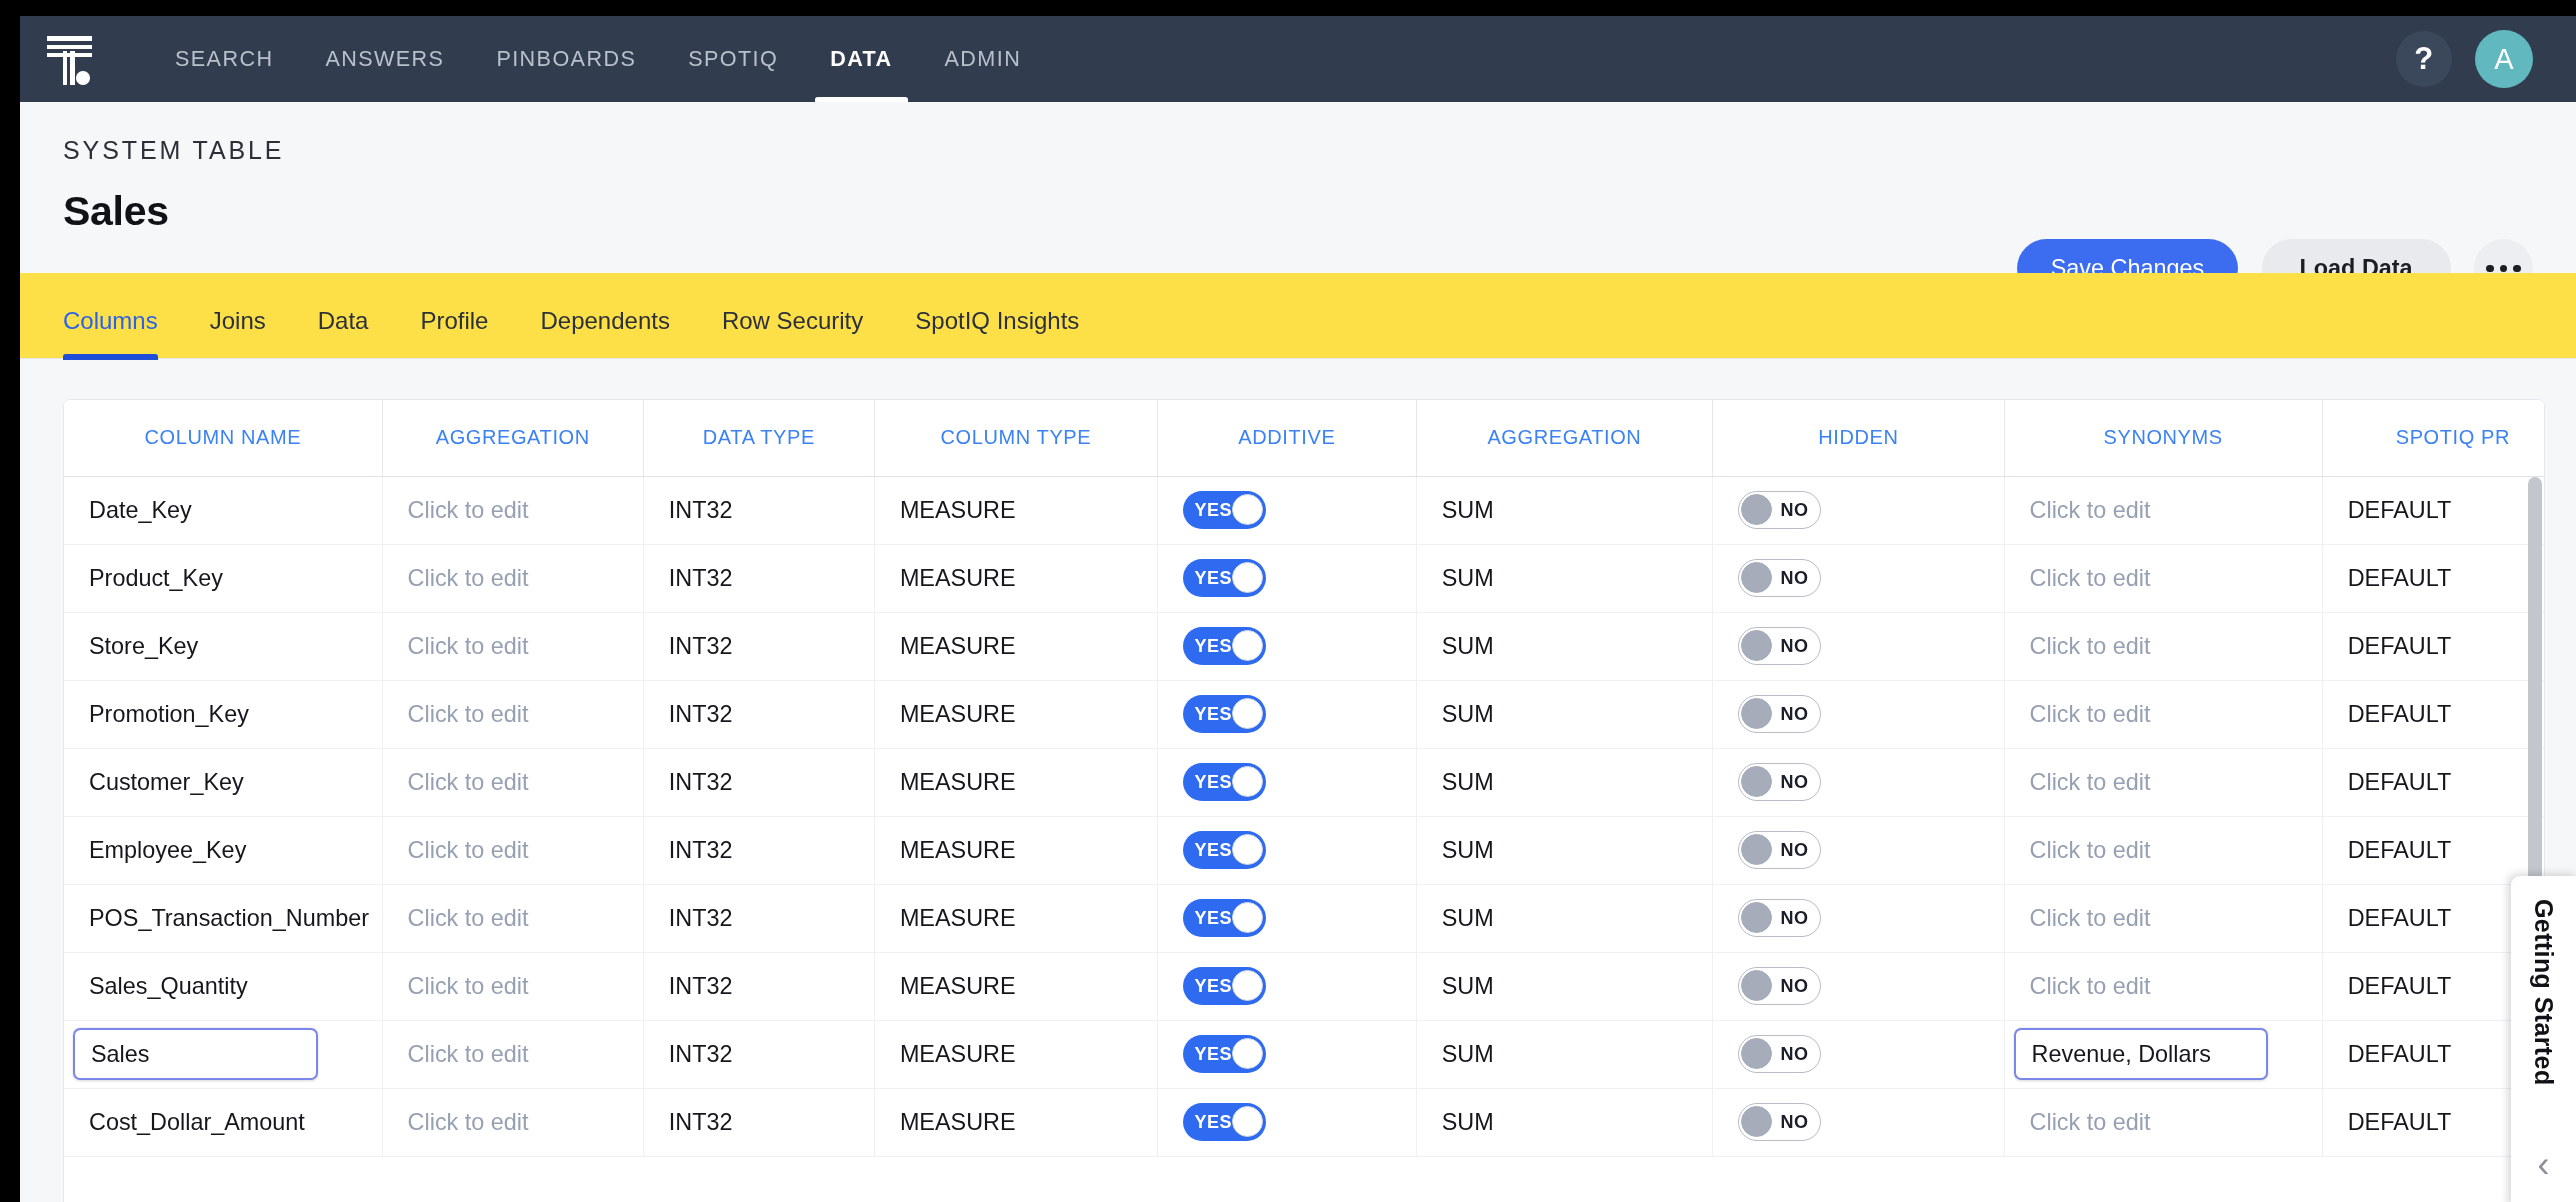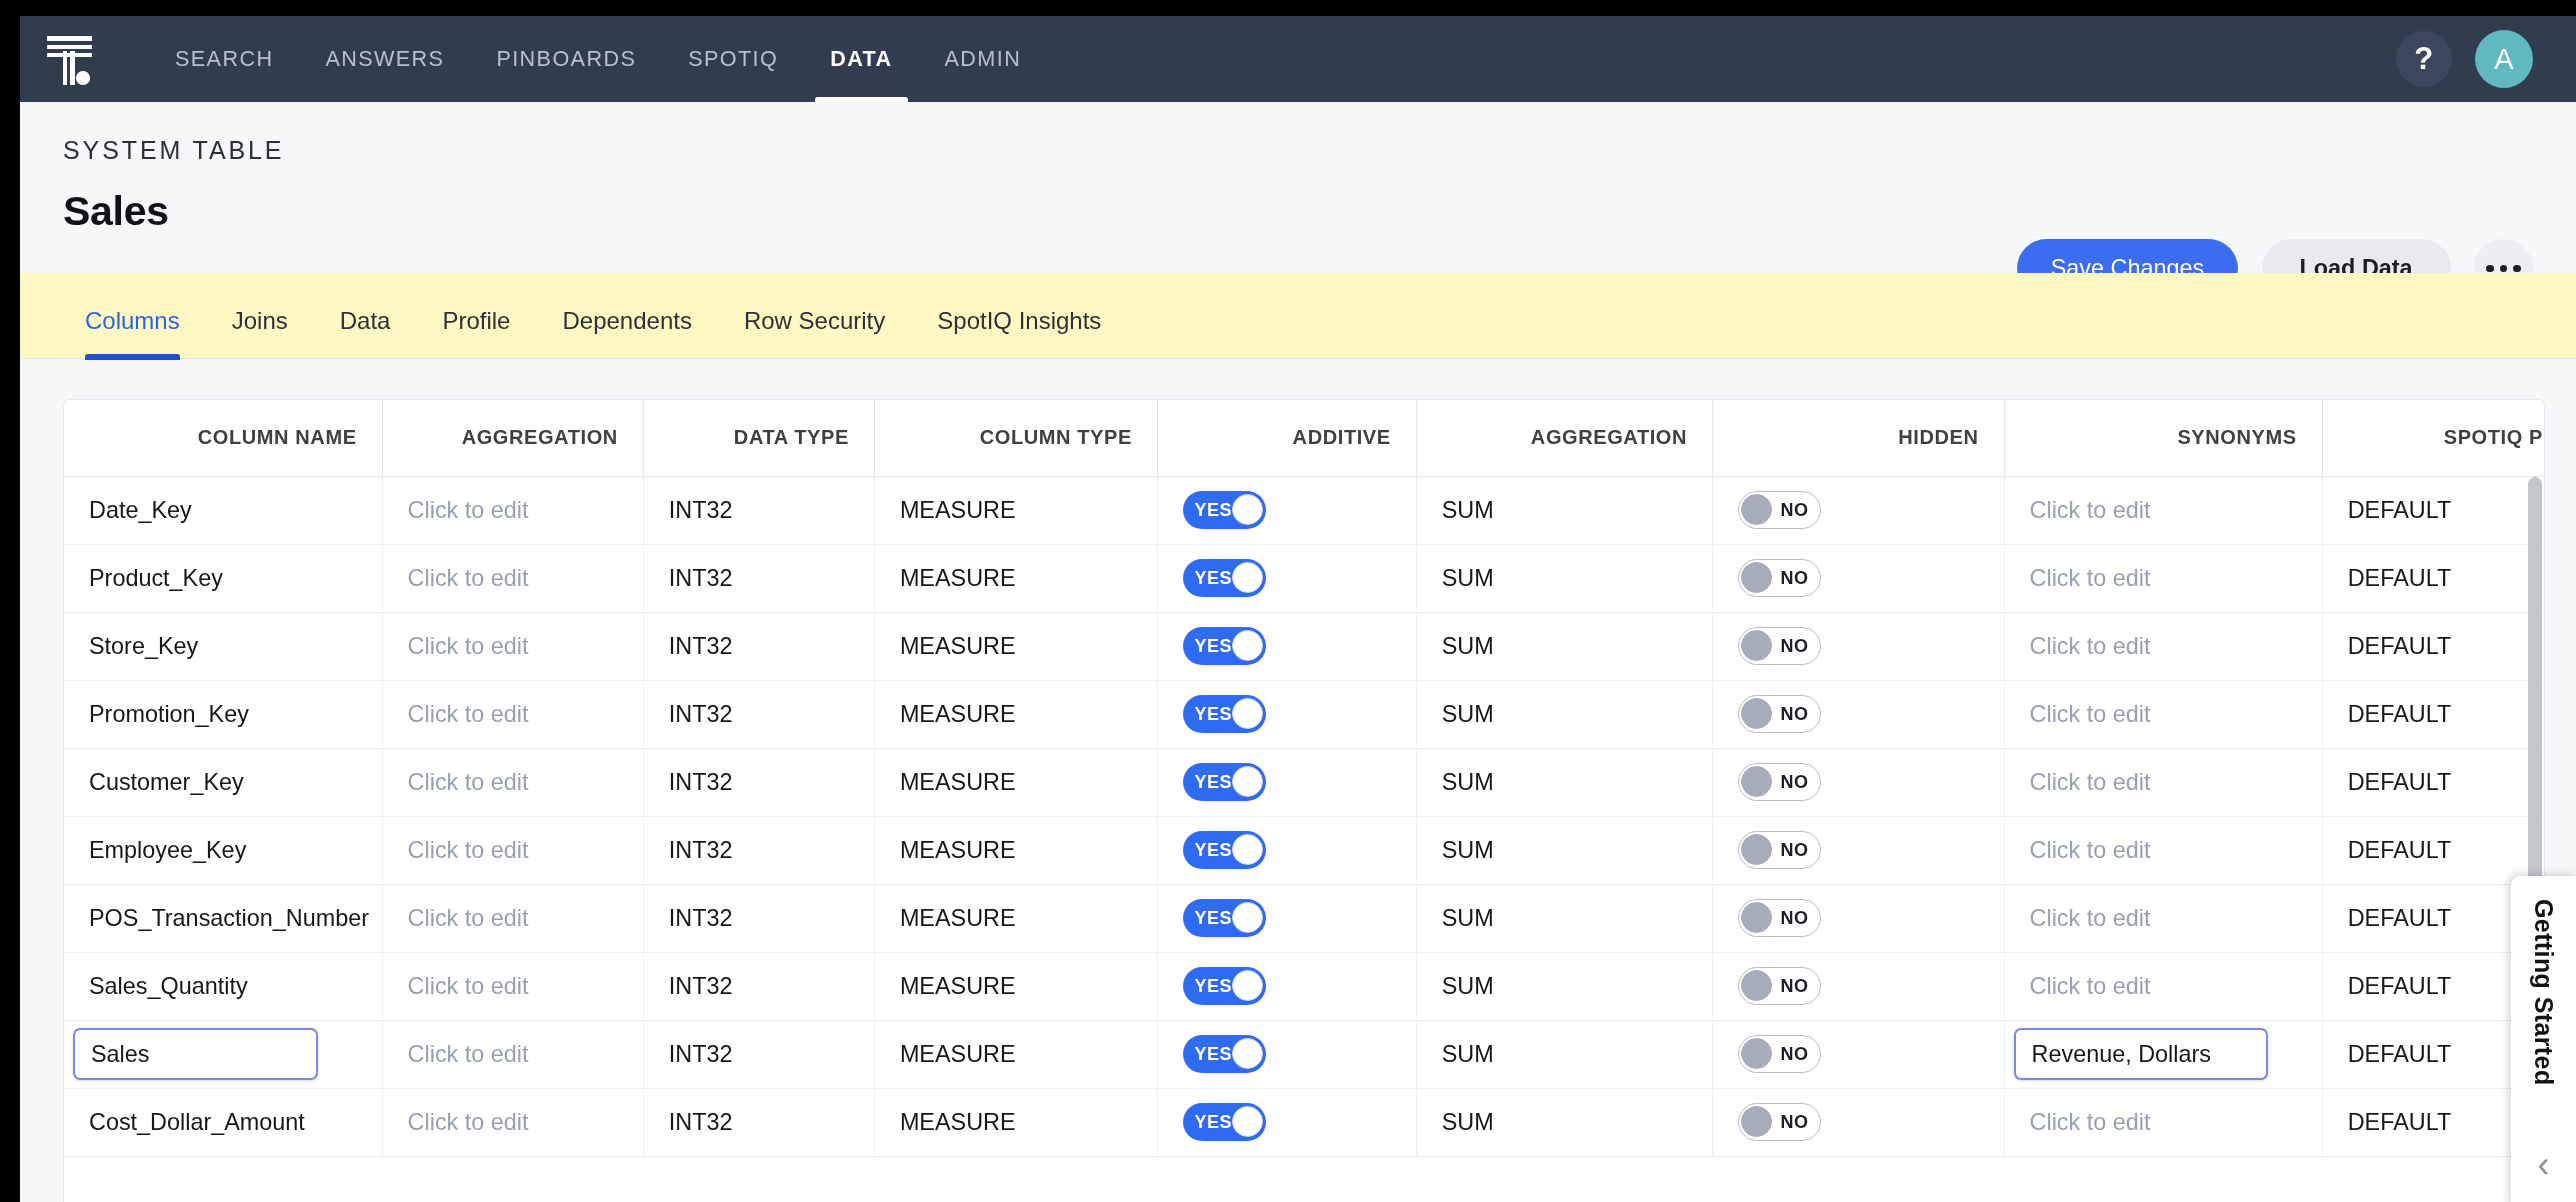--- a/index.html
+++ b/index.html
@@ -142,23 +142,23 @@
     gap: 6.3px;
     cursor: pointer;
   }
   .btn-more i { width: 7.2px; height: 7.2px; border-radius: 50%; background: #1c1e24; display:block; }
 
   
   #tabs {
     position: relative;
     display: flex;
     align-items: flex-end;
-    padding: 0 65px;
+    padding: 0 43px;
     height: 86px;
-    background: #fef9c3;
+    background: #fde047;
     border-bottom: 1.8px solid #e2e5ea;
   }
   .tab {
     position: relative;
     font-size: 24px;
     color: #2c3039;
     padding: 0 0 23.4px 0;
     margin-right: 52px;
     cursor: pointer;
     white-space: nowrap;
@@ -184,25 +184,25 @@
     border-radius: 7.2px 7.2px 0 0;
     overflow: hidden;
   }
   table {
     border-collapse: collapse;
     table-layout: fixed;
     width: 2520px;
     font-size: 23.4px;
   }
   thead th {
-    text-align: right;
+    text-align: center;
     font-size: 20px;
-    font-weight: 700;
+    font-weight: 400;
     letter-spacing: 0.6px;
-    color: #404040;
+    color: #3b82f6;
     height: 76px;
     padding: 0 25px;
     background: #ffffff;
     border-right: 1.8px solid #e4e7ec;
     border-bottom: 1.8px solid #dfe3e9;
     vertical-align: middle;
     white-space: nowrap;
     overflow: hidden;
   }
   tbody td {

